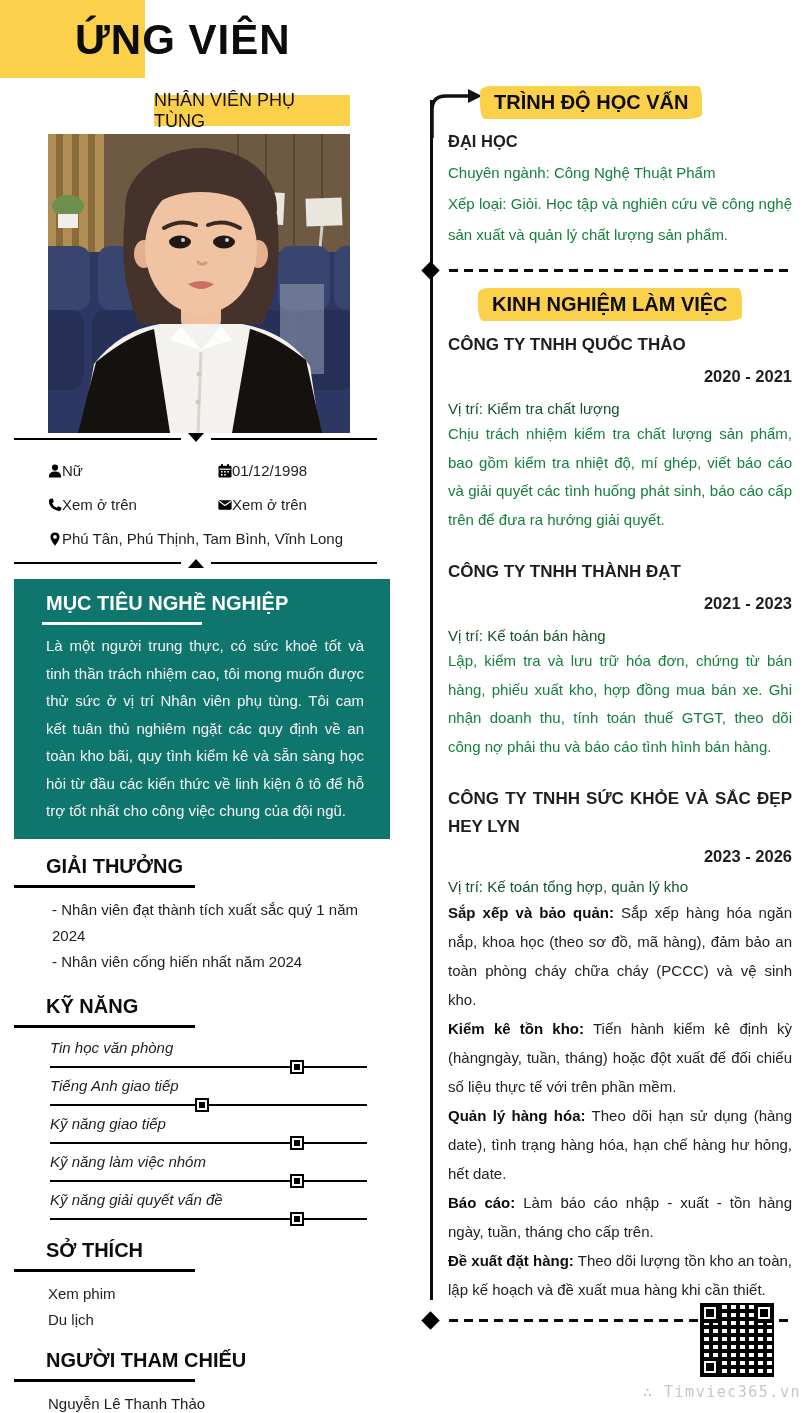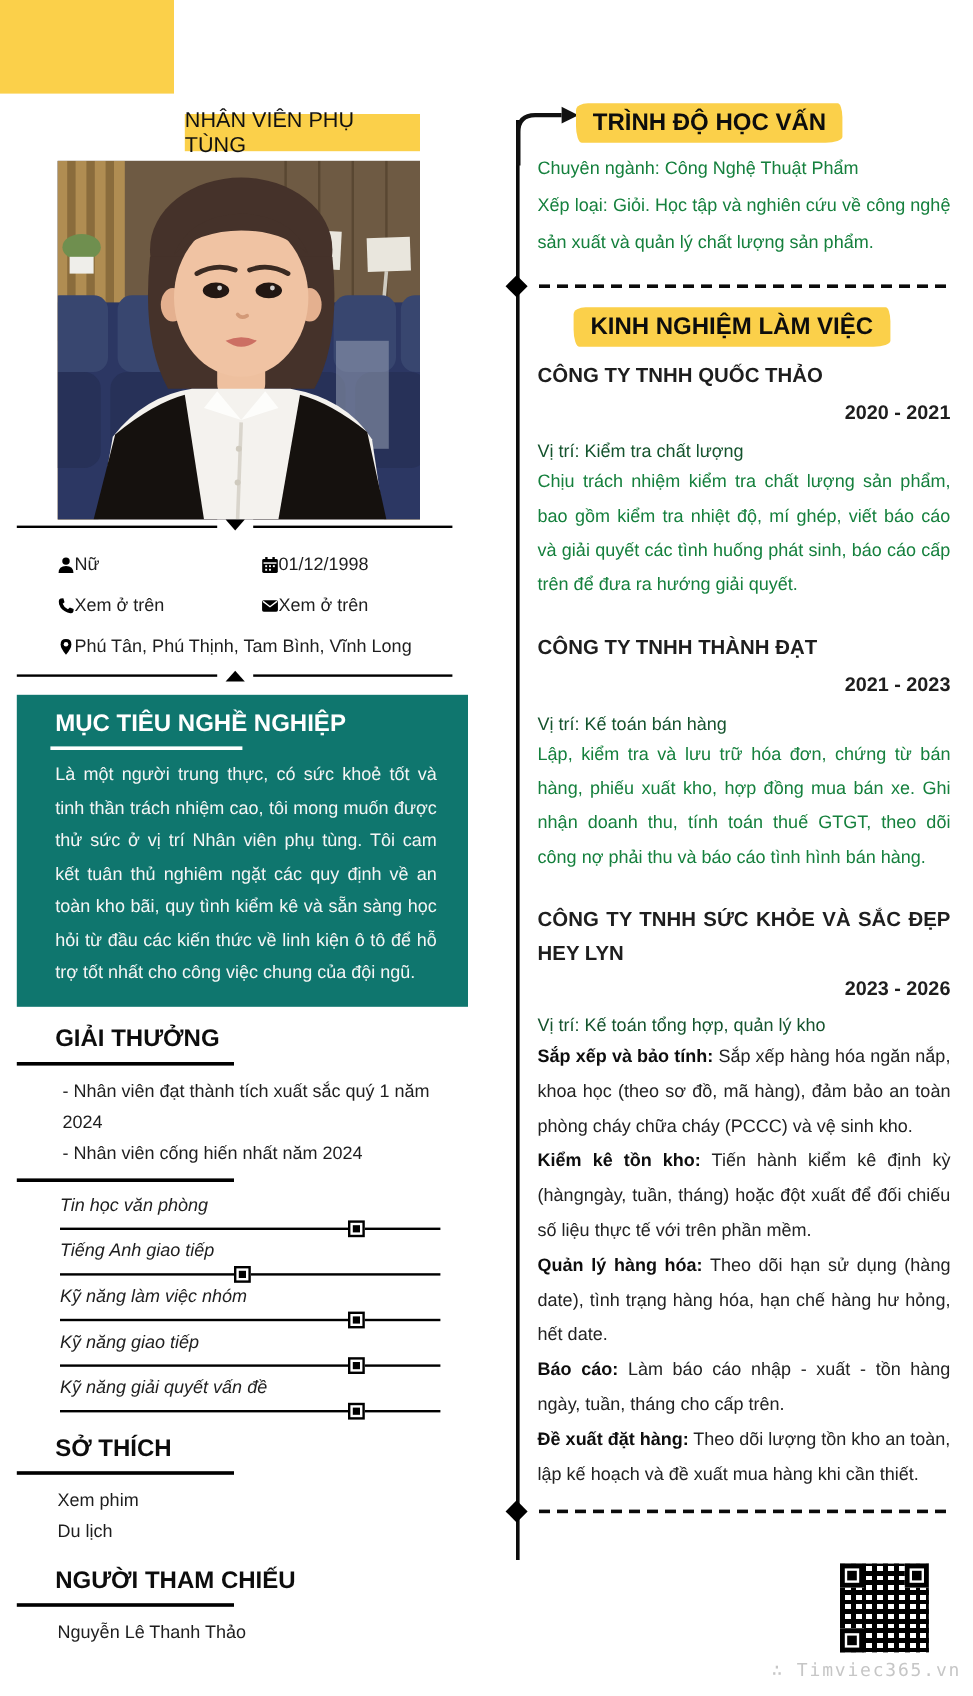--- a/index.html
+++ b/index.html
@@ -125,20 +125,21 @@
   }
 
   :root { --yellow:#FBD04A; }
 </style>
 </head>
 <body>
 
 <div class="page">
 
   <div class="accent-block"></div>
+  <h1 class="cv-title">ỨNG VIÊN</h1>
 
   <div class="left-col">
 
     <div class="job-badge">
       <span>NHÂN VIÊN PHỤ TÙNG</span>
     </div>
 
     <div class="photo">
       <svg width="302" height="299" viewBox="0 0 302 299" xmlns="http://www.w3.org/2000/svg">
         <rect width="302" height="299" fill="#5f6c8e"></rect>
@@ -289,42 +290,43 @@
       <p>Là một người trung thực, có sức khoẻ tốt và tinh thần trách nhiệm cao, tôi mong muốn được thử sức ở vị trí Nhân viên phụ tùng. Tôi cam kết tuân thủ nghiêm ngặt các quy định về an toàn kho bãi, quy tình kiểm kê và sẵn sàng học hỏi từ đầu các kiến thức về linh kiện ô tô để hỗ trợ tốt nhất cho công việc chung của đội ngũ.</p>
     </div>
 
     <h2 class="sec" style="margin-top:16px;">GIẢI THƯỞNG</h2>
     <div class="sec-underline"></div>
     <div class="awards-list">
       <p>- Nhân viên đạt thành tích xuất sắc quý 1 năm 2024</p>
       <p>- Nhân viên cống hiến nhất năm 2024</p>
     </div>
 
+    <h2 class="sec" style="margin-top:20px;">KỸ NĂNG</h2>
     <div class="sec-underline"></div>
     <div class="skills">
       <div class="skill">
         <div class="skill-label">Tin học văn phòng</div>
         <div class="skill-bar">
             <span class="skill-handle" style="left: 78%;"></span>
           </div>
       </div>
       <div class="skill">
         <div class="skill-label">Tiếng Anh giao tiếp</div>
         <div class="skill-bar">
             <span class="skill-handle" style="left: 48%;"></span>
           </div>
       </div>
       <div class="skill">
-        <div class="skill-label">Kỹ năng làm việc nhóm</div>
+        <div class="skill-label">Kỹ năng giao tiếp</div>
         <div class="skill-bar">
             <span class="skill-handle" style="left: 78%;"></span>
           </div>
       </div>
       <div class="skill">
-        <div class="skill-label">Kỹ năng giao tiếp</div>
+        <div class="skill-label">Kỹ năng làm việc nhóm</div>
         <div class="skill-bar">
             <span class="skill-handle" style="left: 78%;"></span>
           </div>
       </div>
       <div class="skill">
         <div class="skill-label">Kỹ năng giải quyết vấn đề</div>
         <div class="skill-bar">
             <span class="skill-handle" style="left: 78%;"></span>
           </div>
       </div>
@@ -348,20 +350,21 @@
   <div class="right-col">
     <div class="timeline"></div>
     <svg class="arrow-svg" width="70" height="70" viewBox="0 0 70 70">
       <path d="M4,58 L4,30 Q4,16 18,16 L40,16" stroke="#111" stroke-width="3.5" fill="none"></path>
       <polygon points="40,9 40,23 54,16" fill="#111"></polygon>
     </svg>
 
     <div class="hl-label-row edu-label-row">
       <span class="hl-label">TRÌNH ĐỘ HỌC VẤN</span>
     </div>
+    <h3 class="degree">ĐẠI HỌC</h3>
     <p class="rtext edu-text">Chuyên ngành: Công Nghệ Thuật Phẩm</p>
     <p class="rtext">Xếp loại: Giỏi. Học tập và nghiên cứu về công nghệ sản xuất và quản lý chất lượng sản phẩm.</p>
 
     <div class="divider divider-1">
       <span class="diamond"></span>
       <span class="dash-line"></span>
     </div>
 
     <div class="hl-label-row exp-label-row">
       <span class="hl-label">KINH NGHIỆM LÀM VIỆC</span>
@@ -374,21 +377,21 @@
 
     <h3 class="company gap">CÔNG TY TNHH THÀNH ĐẠT</h3>
     <p class="period">2021 - 2023</p>
     <p class="position">Vị trí: Kế toán bán hàng</p>
     <p class="rtext desc">Lập, kiểm tra và lưu trữ hóa đơn, chứng từ bán hàng, phiếu xuất kho, hợp đồng mua bán xe. Ghi nhận doanh thu, tính toán thuế GTGT, theo dõi công nợ phải thu và báo cáo tình hình bán hàng.</p>
 
     <h3 class="company gap">CÔNG TY TNHH SỨC KHỎE VÀ SẮC ĐẸP HEY LYN</h3>
     <p class="period" style="margin-top:6px;">2023 - 2026</p>
     <p class="position" style="margin-top:12px;">Vị trí: Kế toán tổng hợp, quản lý kho</p>
     <div class="duties">
-      <p><b>Sắp xếp và bảo tính:</b><span> Sắp xếp hàng hóa ngăn nắp, khoa học (theo sơ đồ, mã hàng), đảm bảo an toàn phòng cháy chữa cháy (PCCC) và vệ sinh kho.</span></p>
+      <p><b>Sắp xếp và bảo quản:</b><span> Sắp xếp hàng hóa ngăn nắp, khoa học (theo sơ đồ, mã hàng), đảm bảo an toàn phòng cháy chữa cháy (PCCC) và vệ sinh kho.</span></p>
       <p><b>Kiểm kê tồn kho:</b><span> Tiến hành kiểm kê định kỳ (hàngngày, tuần, tháng) hoặc đột xuất để đối chiếu số liệu thực tế với trên phần mềm.</span></p>
       <p><b>Quản lý hàng hóa:</b><span> Theo dõi hạn sử dụng (hàng date), tình trạng hàng hóa, hạn chế hàng hư hỏng, hết date.</span></p>
       <p><b>Báo cáo:</b><span> Làm báo cáo nhập - xuất - tồn hàng ngày, tuần, tháng cho cấp trên.</span></p>
       <p><b>Đề xuất đặt hàng:</b><span> Theo dõi lượng tồn kho an toàn, lập kế hoạch và đề xuất mua hàng khi cần thiết.</span></p>
     </div>
 
     <div class="divider divider-2">
       <span class="diamond"></span>
       <span class="dash-line"></span>
     </div>

